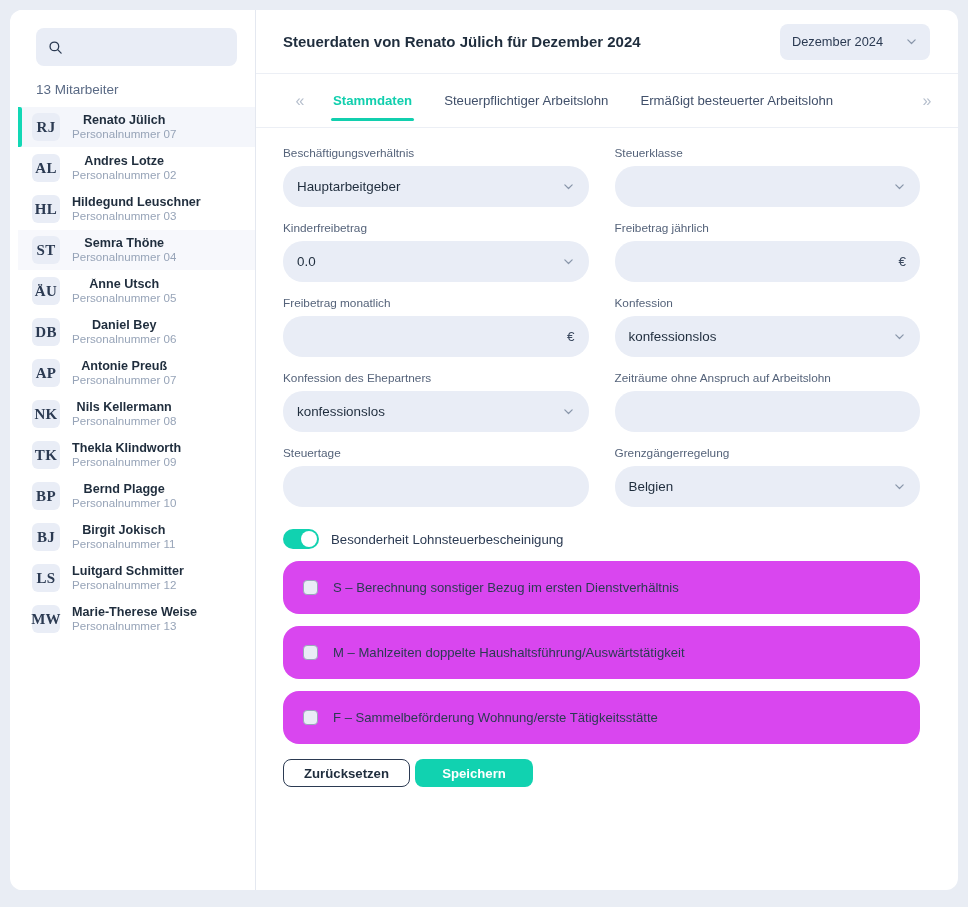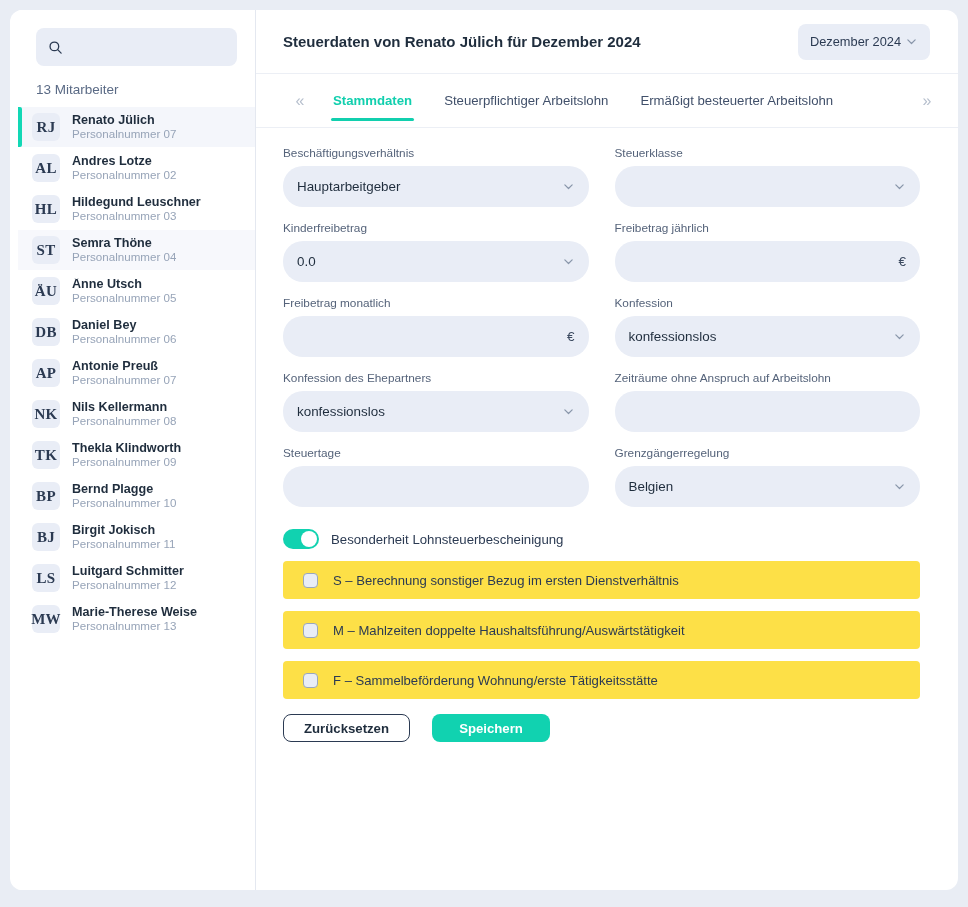--- a/index.html
+++ b/index.html
@@ -67,37 +67,38 @@
     background: #e9edf6; border-radius: 6px;
     display: flex; align-items: center; justify-content: center;
     font-family: "Liberation Serif", serif;
     font-size: 15px; font-weight: 600; color: #2b3a52;
     letter-spacing: .3px;
   }
   .emp-text { margin-left: 12px; line-height: 1.05; overflow: hidden; }
   .emp-name {
     font-size: 12.6px; font-weight: 700; color: #1f2d3d;
     white-space: nowrap;
+    text-align: center;
   }
   .emp-sub {
     font-size: 11.6px; color: #97a4b8; margin-top: 1px;
     white-space: nowrap;
   }
 
   
   .main { flex: 1; display: flex; flex-direction: column; min-width: 0; }
   .main-header {
     height: 64px; flex: 0 0 64px;
     display: flex; align-items: center; justify-content: space-between;
     padding: 0 28px 0 27px;
     border-bottom: 1px solid #eceff5;
   }
   .page-title { font-size: 15px; font-weight: 700; color: #1f2d3d; }
   .month-select {
-    width: 132px; height: 36px;
+    width: 150px; height: 36px;
     background: #e9edf6; border-radius: 8px;
     display: flex; align-items: center; justify-content: space-between;
     padding: 0 12px;
     font-size: 12.8px; color: #2b3a52;
   }
 
   .tabs-bar {
     height: 54px; flex: 0 0 54px;
     display: flex; align-items: stretch;
     padding: 0 14px 0 27px;
@@ -156,23 +157,23 @@
     background: #11d2b0; position: relative; flex: 0 0 36px;
   }
   .toggle .knob {
     position: absolute; top: 2px; left: 18px;
     width: 16px; height: 16px; border-radius: 50%;
     background: #fff;
   }
   .toggle-label { margin-left: 12px; font-size: 13.2px; color: #2b3a52; }
 
   .check-row {
-    height: 38px;
-    background: #fde047;
-    border-radius: 4px;
+    height: 53px;
+    background: #d946ef;
+    border-radius: 16px;
     display: flex; align-items: center;
     padding: 0 20px;
     margin-bottom: 12px;
   }
   .checkbox {
     width: 15px; height: 15px; flex: 0 0 15px;
     border: 1.5px solid #9aa7bc; border-radius: 4px;
     background: #e9edf6;
   }
   .check-label { margin-left: 15px; font-size: 13.1px; color: #2b3a52; }
@@ -181,21 +182,21 @@
   .btn {
     height: 28px; border-radius: 8px;
     display: flex; align-items: center; justify-content: center;
     font-size: 13.2px; font-weight: 700;
   }
   .btn-reset {
     min-width: 120px; padding: 0 20px;
     border: 1px solid #2b3a52; color: #1f2d3d; background: #fff;
   }
   .btn-save {
-    min-width: 118px; padding: 0 22px; margin-left: 22px;
+    min-width: 118px; padding: 0 22px; margin-left: 5px;
     background: #11d2b0; color: #ffffff; border: none;
   }
 </style>
 </head>
 <body>
 
 <div class="app">
 
   <aside class="sidebar">
 

